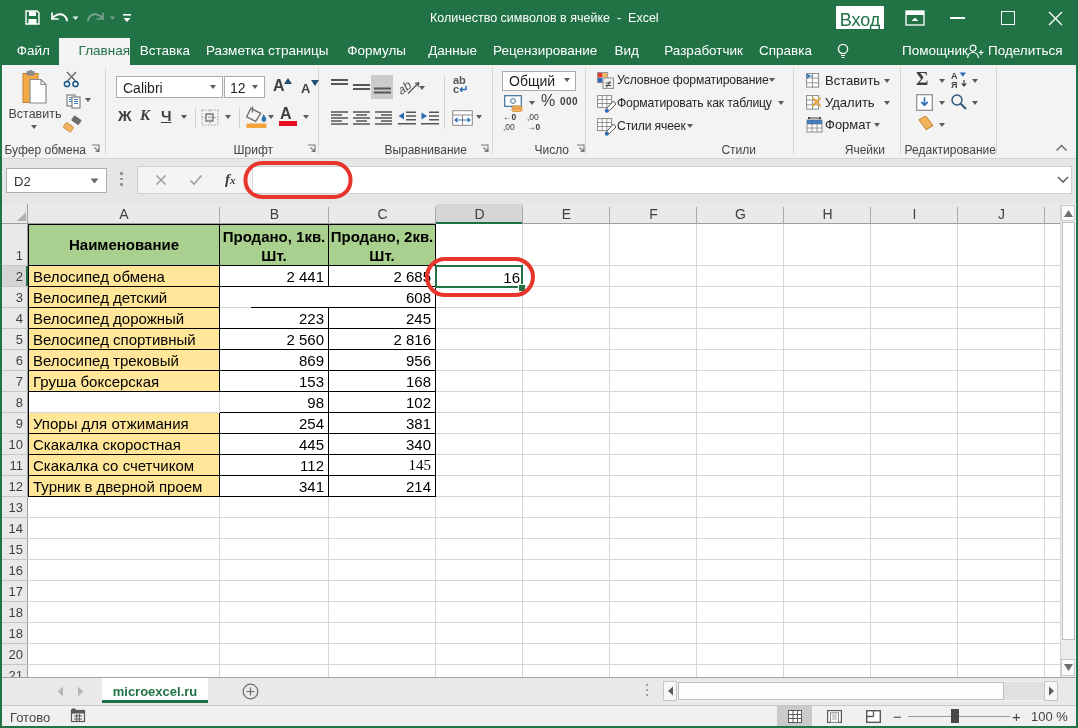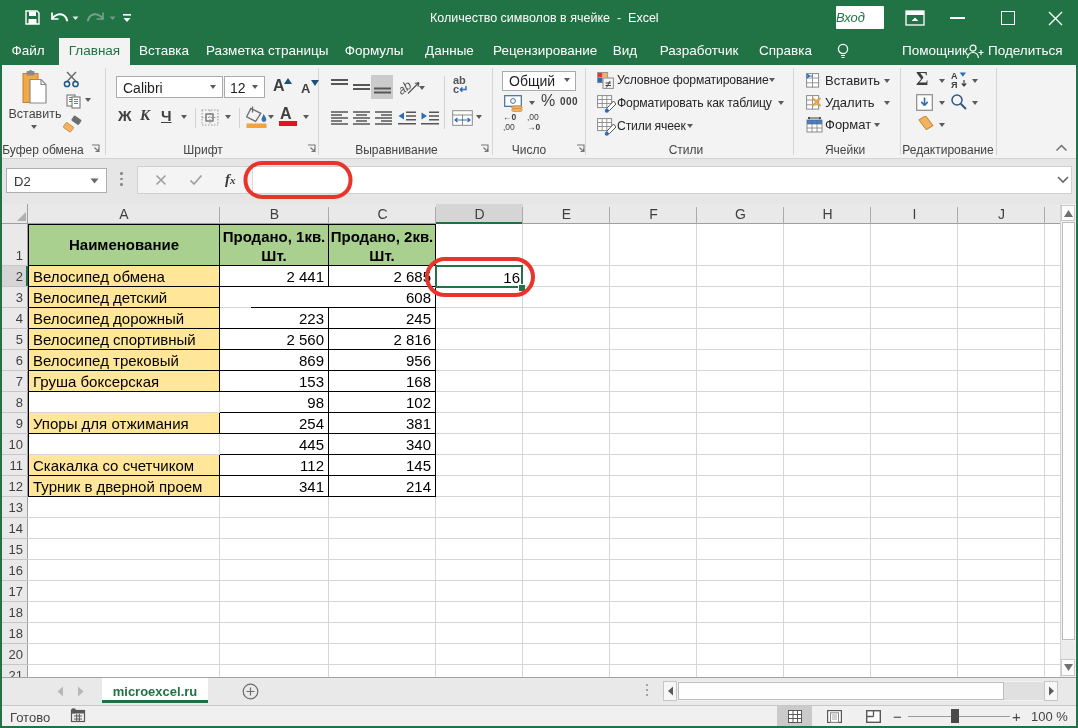--- a/index.html
+++ b/index.html
@@ -1,20 +1,20 @@
 <!DOCTYPE html>
 <html><head>
 <meta charset="utf-8">
 <style>
 html,body{margin:0;padding:0;}
 #root{position:relative;width:1078px;height:728px;overflow:hidden;background:#fff;
   font-family:"Liberation Sans",sans-serif;-webkit-font-smoothing:antialiased;}
 .a{position:absolute;}
 .ct{text-align:center;}
-span.a{white-space:nowrap;}
+span.a{white-space:nowrap;text-align:right;}
 svg{display:block;}
 .colsep{position:absolute;top:204px;width:1px;height:473px;background:#d6d6d6;}
 .rowsep{position:absolute;left:28px;width:1032px;height:1px;background:#d6d6d6;}
 .rhd{position:absolute;left:2px;width:26px;font-size:13px;color:#3f3f3f;text-align:right;padding-right:5px;box-sizing:border-box;}
 .chd{position:absolute;top:204px;height:20px;font-size:14px;color:#3f3f3f;text-align:center;line-height:20px;}
 .cA{position:absolute;left:29px;width:191px;background:#ffe699;border-right:1px solid #000;border-bottom:1px solid #000;box-sizing:border-box;font-size:15px;color:#000;padding:2px 0 0 4px;}
 .cB{position:absolute;left:220px;width:109px;background:#fff;border-right:1px solid #000;border-bottom:1px solid #000;box-sizing:border-box;font-size:15px;color:#000;text-align:right;padding:2px 4px 0 0;}
 .cC{position:absolute;left:329px;width:107px;background:#fff;border-right:1px solid #000;border-bottom:1px solid #000;box-sizing:border-box;font-size:15px;color:#000;text-align:right;padding:2px 4px 0 0;}
 .dd{position:absolute;width:0;height:0;border-left:3.6px solid transparent;border-right:3.6px solid transparent;border-top:4.6px solid #5a5a5a;}
 </style>
@@ -43,21 +43,21 @@
 </svg>
 
 <svg class="a" style="left:120px;top:12px;" width="14" height="12" viewBox="0 0 14 12">
  <rect x="3" y="2" width="8" height="1.6" fill="#fff"></rect>
  <path d="M3.5 6 l7 0 -3.5 4 z" fill="#fff"></path>
 </svg>
 
 <div class="a" style="left:430px;top:10px;width:300px;height:16px;color:#fff;font-size:12.5px;line-height:16px;white-space:nowrap;">Количество символов в ячейке&nbsp; -&nbsp; Excel</div>
 
 <div class="a" style="left:836px;top:6px;width:48px;height:23px;background:#fff;border-radius:1px;"></div>
-<div class="a ct" style="left:836px;top:10px;width:28px;color:#217346;font-size:13px;font-style:italic;">Вход</div>
+<div class="a ct" style="left:836px;top:10px;width:48px;color:#217346;font-size:18px;">Вход</div>
 
 <svg class="a" style="left:905px;top:10px;" width="20" height="16" viewBox="0 0 20 16">
  <rect x="1" y="1" width="18" height="14" fill="none" stroke="#fff" stroke-width="1.3"></rect>
  <rect x="1" y="1" width="18" height="4" fill="#fff"></rect>
  <path d="M10 12 l-3.4 0 3.4 -3.4 3.4 3.4 z" fill="#fff" transform="translate(0,-1)"></path>
 </svg>
 
 <div class="a" style="left:950px;top:17px;width:15px;height:2px;background:#fff;"></div>
 
 <div class="a" style="left:1001px;top:11px;width:12px;height:12px;border:1.3px solid #fff;"></div>
@@ -502,25 +502,26 @@
 <div class="cB" style="top:350px;height:21px;">869</div>
 <div class="cC" style="top:350px;height:21px;">956</div>
 <div class="cA" style="top:371px;height:21px;">Груша боксерская</div>
 <div class="cB" style="top:371px;height:21px;">153</div>
 <div class="cC" style="top:371px;height:21px;">168</div>
 <div class="cB" style="top:392px;height:21px;">98</div>
 <div class="cC" style="top:392px;height:21px;">102</div>
 <div class="cA" style="top:413px;height:21px;">Упоры для отжимания</div>
 <div class="cB" style="top:413px;height:21px;">254</div>
 <div class="cC" style="top:413px;height:21px;">381</div>
+<div class="cA" style="top:434px;height:21px;">Скакалка скоростная</div>
 <div class="cB" style="top:434px;height:21px;">445</div>
 <div class="cC" style="top:434px;height:21px;">340</div>
 <div class="cA" style="top:455px;height:21px;">Скакалка со счетчиком</div>
 <div class="cB" style="top:455px;height:21px;">112</div>
-<div class="cC" style="top:455px;height:21px;">145</div>
+<div class="cC" style="top:455px;height:21px;font-family:Liberation Serif, serif;">145</div>
 <div class="cA" style="top:476px;height:21px;">Турник в дверной проем</div>
 <div class="cB" style="top:476px;height:21px;">341</div>
 <div class="cC" style="top:476px;height:21px;">214</div>
 
 <div class="a" style="left:28px;top:224px;width:1px;height:273px;background:#000;"></div>
 
 <div class="a" style="left:435px;top:265px;width:88px;height:23px;border:2px solid #217346;box-sizing:border-box;background:#fff;"></div>
 <div class="a" style="left:441px;top:269px;width:79px;height:16px;font-size:15px;color:#000;text-align:right;">16</div>
 <div class="a" style="left:518px;top:284px;width:7px;height:7px;background:#fff;"></div>
 <div class="a" style="left:519px;top:285px;width:5.5px;height:5.5px;background:#217346;"></div>

